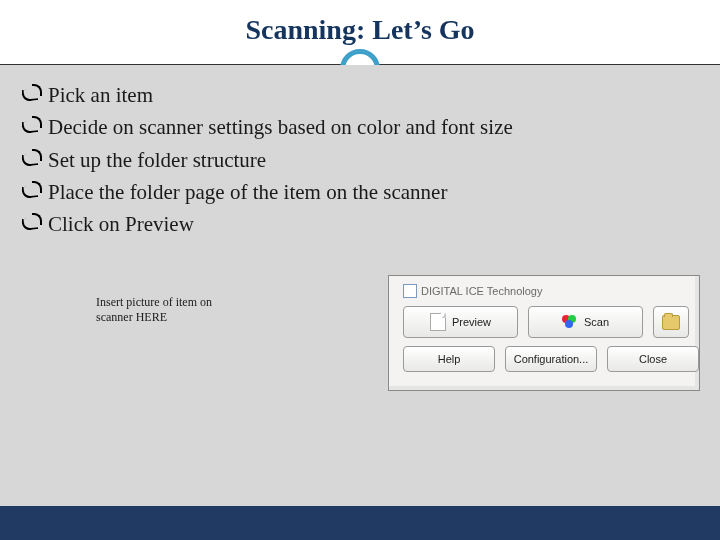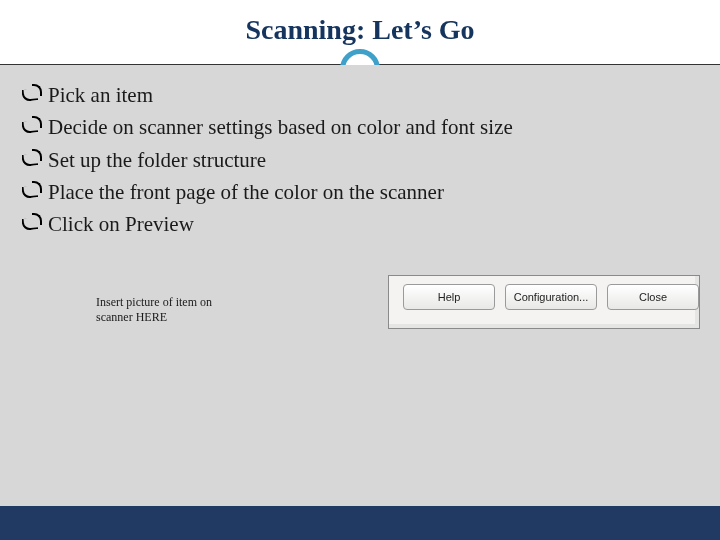--- a/index.html
+++ b/index.html
@@ -44,33 +44,54 @@
     <div class="rule">
       <div class="ring"></div>
     </div>
   </div>
 
   <div class="body">
     <ul class="bullets">
       <li>Pick an item</li>
       <li>Decide on scanner settings based on color and font size</li>
       <li>Set up the folder structure</li>
-      <li>Place the front page of the color on the scanner</li>
+      <li>Place the folder page of the item on the scanner</li>
       <li>Click on Preview</li>
     </ul>
 
     <div class="caption">Insert picture of item on scanner HERE</div>
 
     <svg class="arrow" viewBox="0 0 60 40">
       <line x1="4" y1="36" x2="52" y2="8" stroke="#1a1a1a" stroke-width="1.5"></line>
       <polygon points="60,4 48,6 52,14" fill="#1a1a1a"></polygon>
     </svg>
 
     <div class="mock-dialog">
       <div class="mock-inner">
+        <div class="chk-row">
+          <span class="chk"></span>
+          <span>DIGITAL ICE Technology</span>
+        </div>
+        <div class="btn-row">
+          <div class="btn">
+            <span class="ico-page"></span>
+            <span>Preview</span>
+          </div>
+          <div class="btn">
+            <span class="ico-rgb">
+                <span class="r"></span>
+                <span class="g"></span>
+                <span class="b"></span>
+              </span>
+            <span>Scan</span>
+          </div>
+          <div class="btn" style="flex:0 0 34px">
+            <span class="ico-fold"></span>
+          </div>
+        </div>
         <div class="btn-row second">
           <div class="btn small">
             <span>Help</span>
           </div>
           <div class="btn small">
             <span>Configuration...</span>
           </div>
           <div class="btn small">
             <span>Close</span>
           </div>

